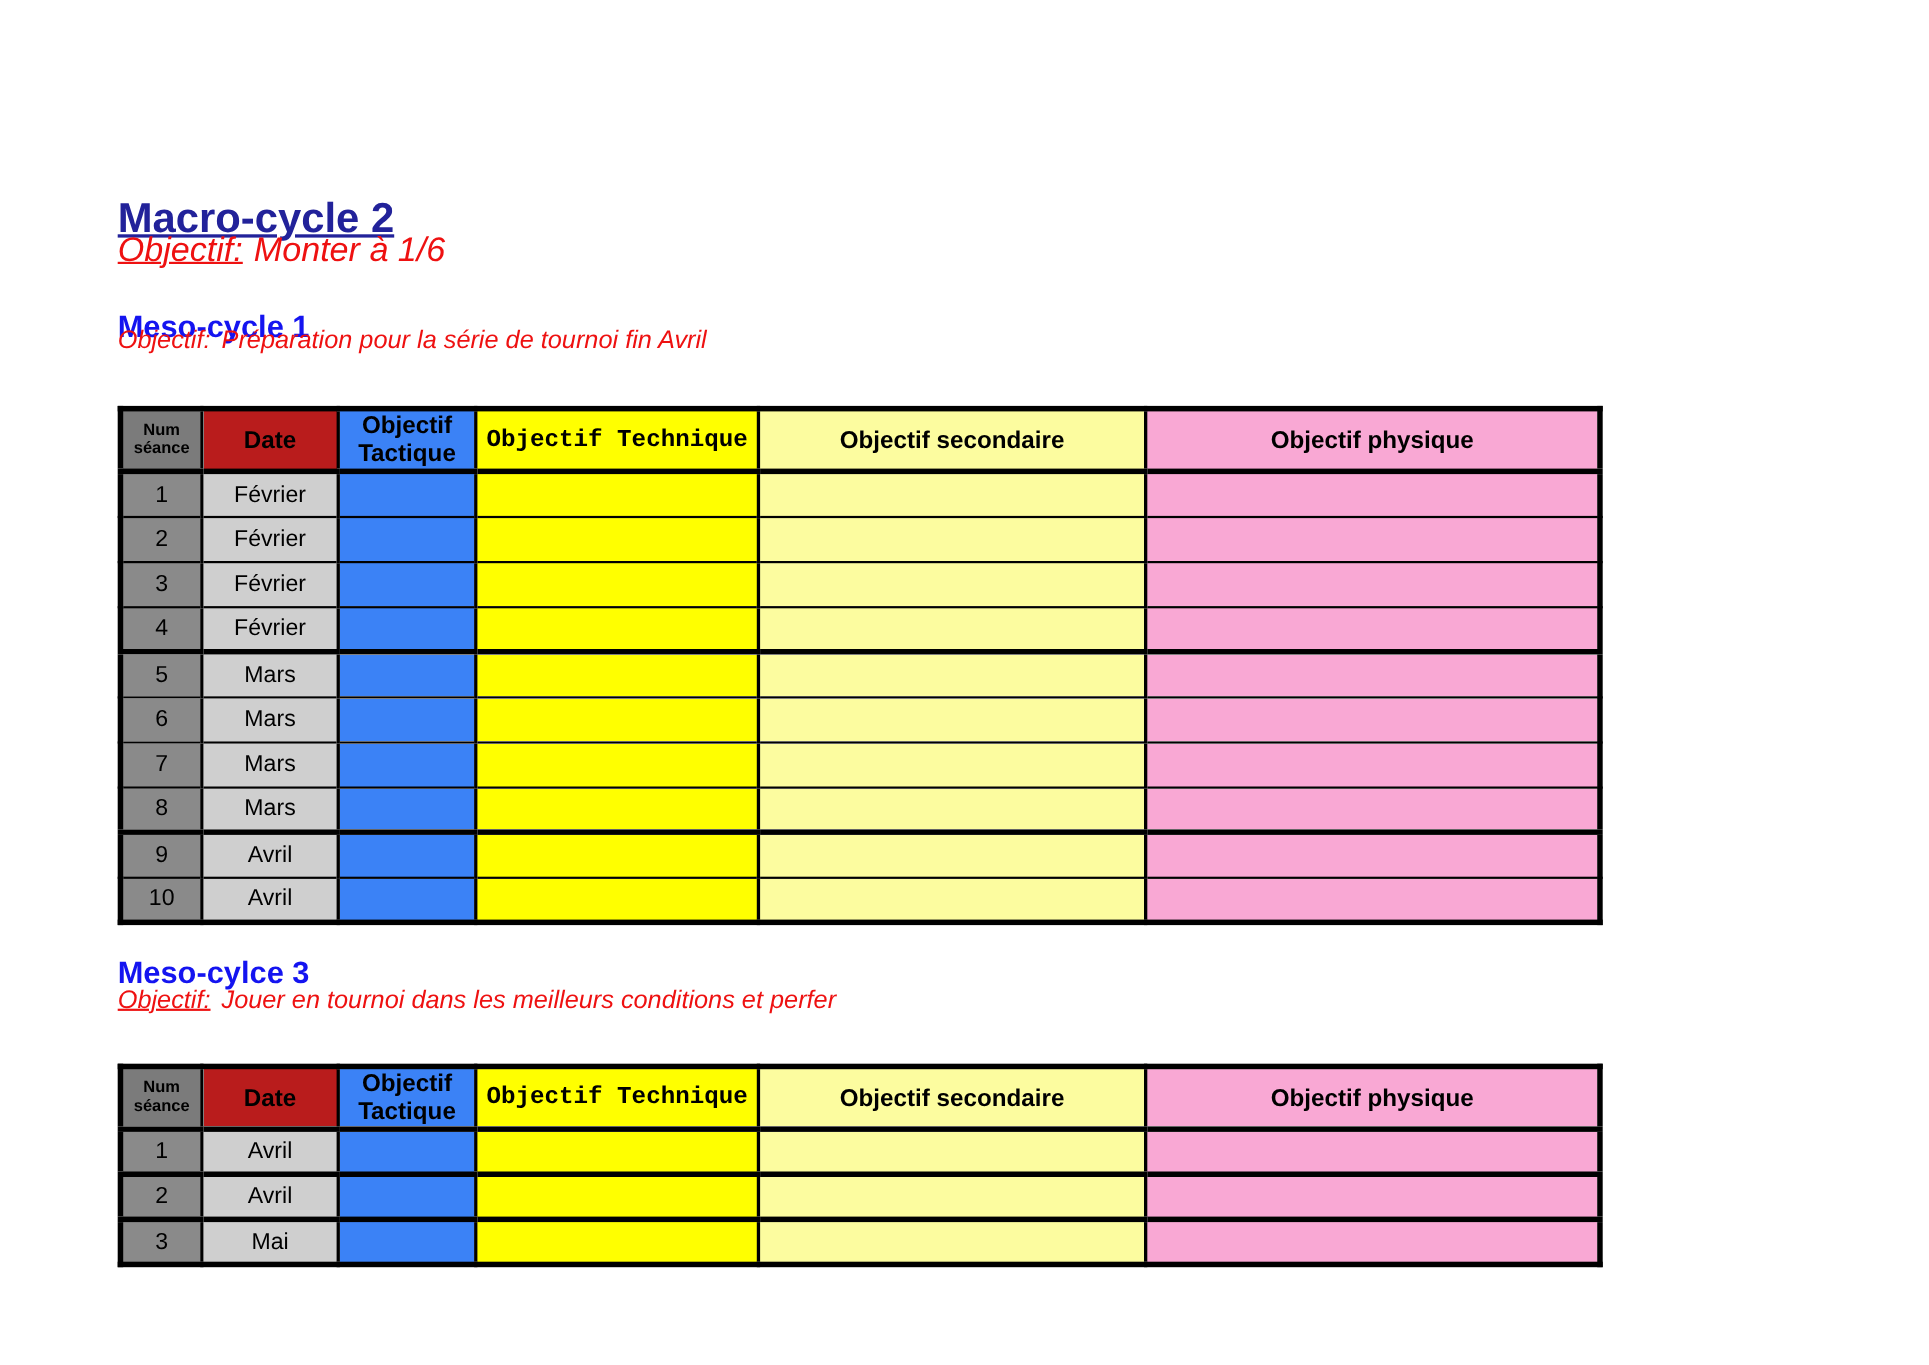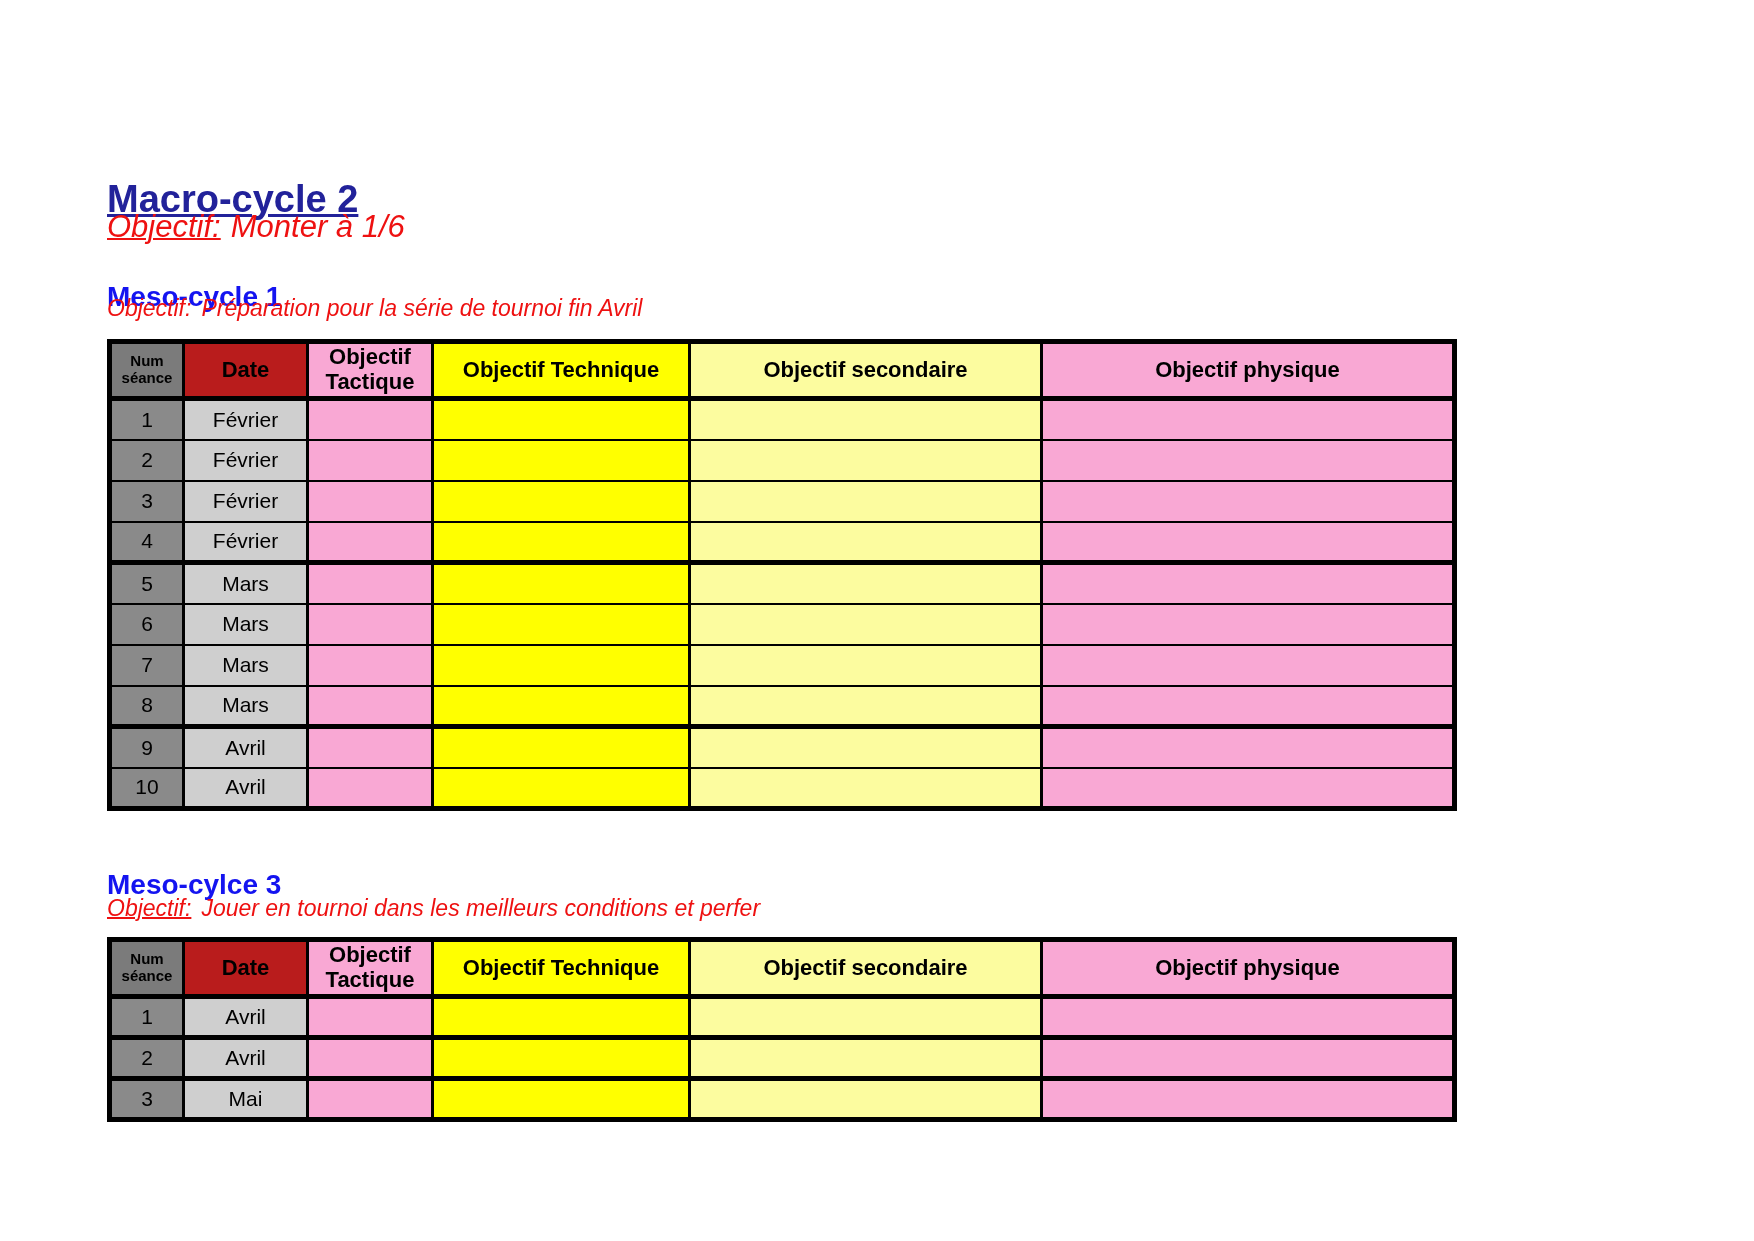--- a/index.html
+++ b/index.html
@@ -45,20 +45,21 @@
   #s2-objective { top: 895px; font-style: italic; }
   .obj-label { margin-right: 10px; }
   .obj-label.u { text-decoration: underline; text-decoration-thickness: 2px; }
 
   
   .plan-table {
     position: absolute; left: 107px;
     border-collapse: collapse;
     table-layout: fixed;
     width: 1348px;
+    margin-top: 30px;
   }
   #table1 { top: 339px; }
   #table2 { top: 937px; }
 
   .plan-table { border: 5px solid #000; }
   .plan-table th, .plan-table td {
     border: 2px solid #000;
     border-left-width: 3px; border-right-width: 3px;
     padding: 0;
     text-align: center; vertical-align: middle;
@@ -72,22 +73,22 @@
   }
   .plan-table thead th.h-num { font-size: 15px; }
   .plan-table td { height: 41px; font-size: 21px; }
   .plan-table tr.group-start td { border-top-width: 5px; }
 
   
   .h-num  { background: #7B7B7B; }
   .c-num  { background: #8A8A8A; }
   .h-date { background: #b91c1c; }
   .c-date { background: #CFCFCF; }
-  .c-tact { background: #f9a8d4; }
-  .c-tech { background: #FFFF00; }
+  .c-tact { background: #3b82f6; }
+  .c-tech { background: #FFFF00; font-family: Liberation Mono, monospace; }
   .c-sec  { background: #FCFC9F; }
   .c-phy  { background: #f9a8d4; }
 </style>
 </head>
 <body>
 
 <h1 class="doc-title">Macro-cycle 2</h1>
 
 <div class="macro-objective">
   <span class="obj-label u">Objectif:</span><span>Monter à 1/6</span>

